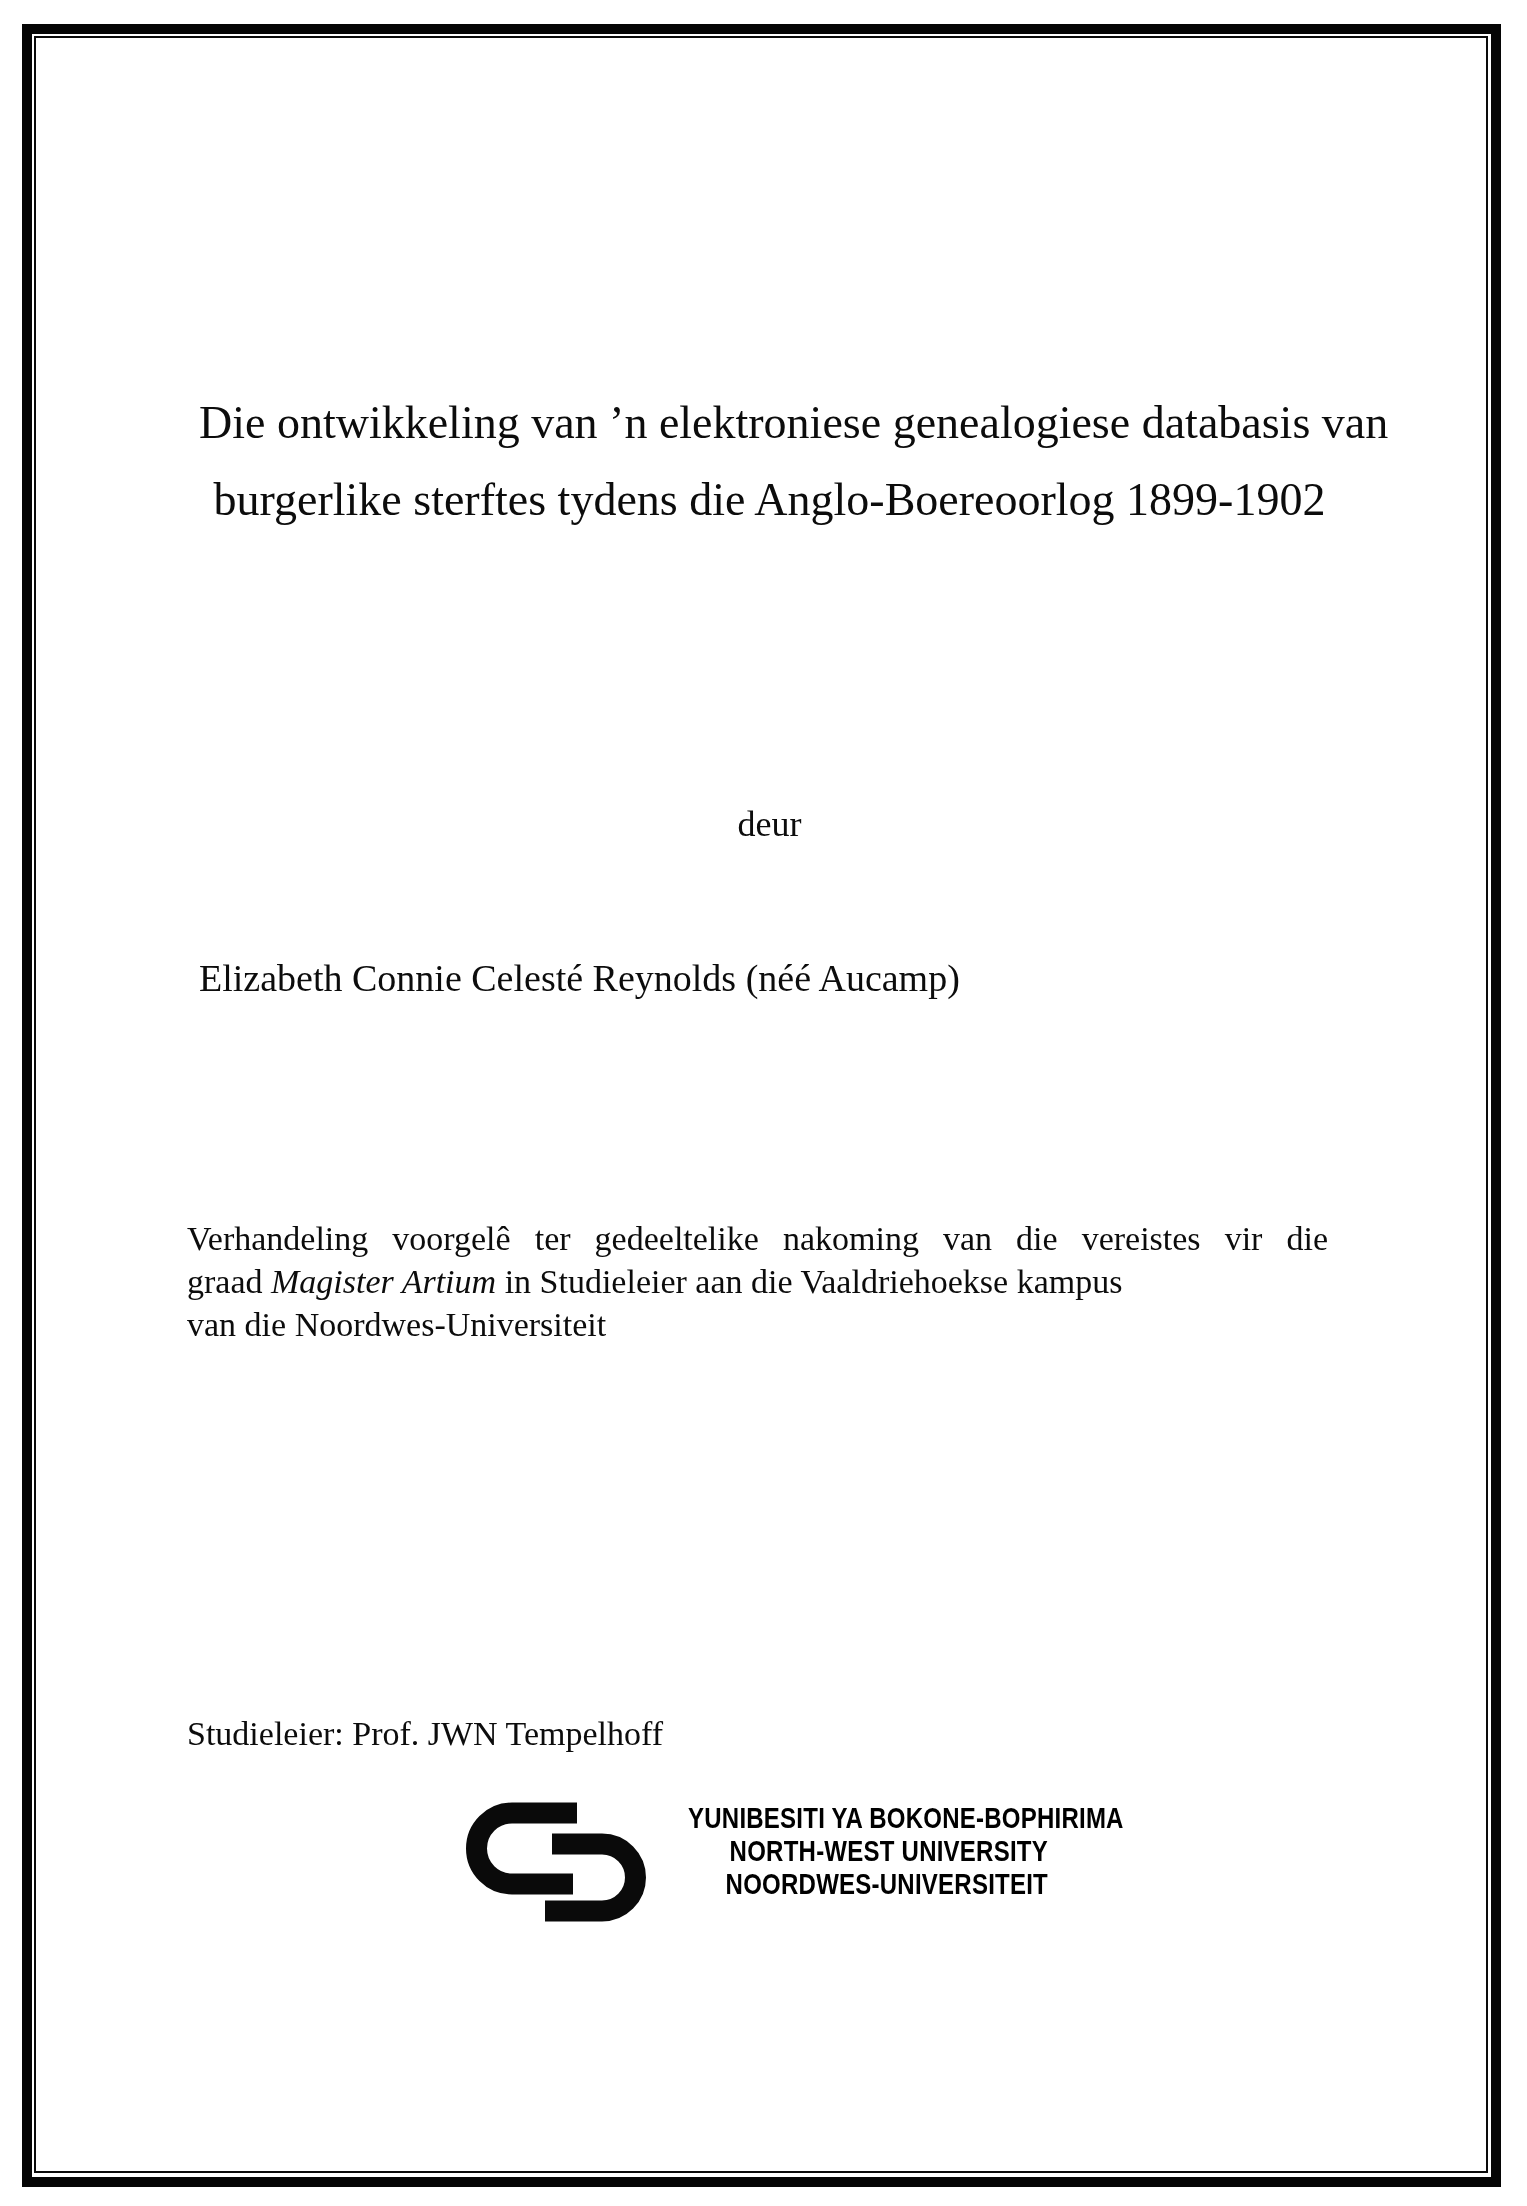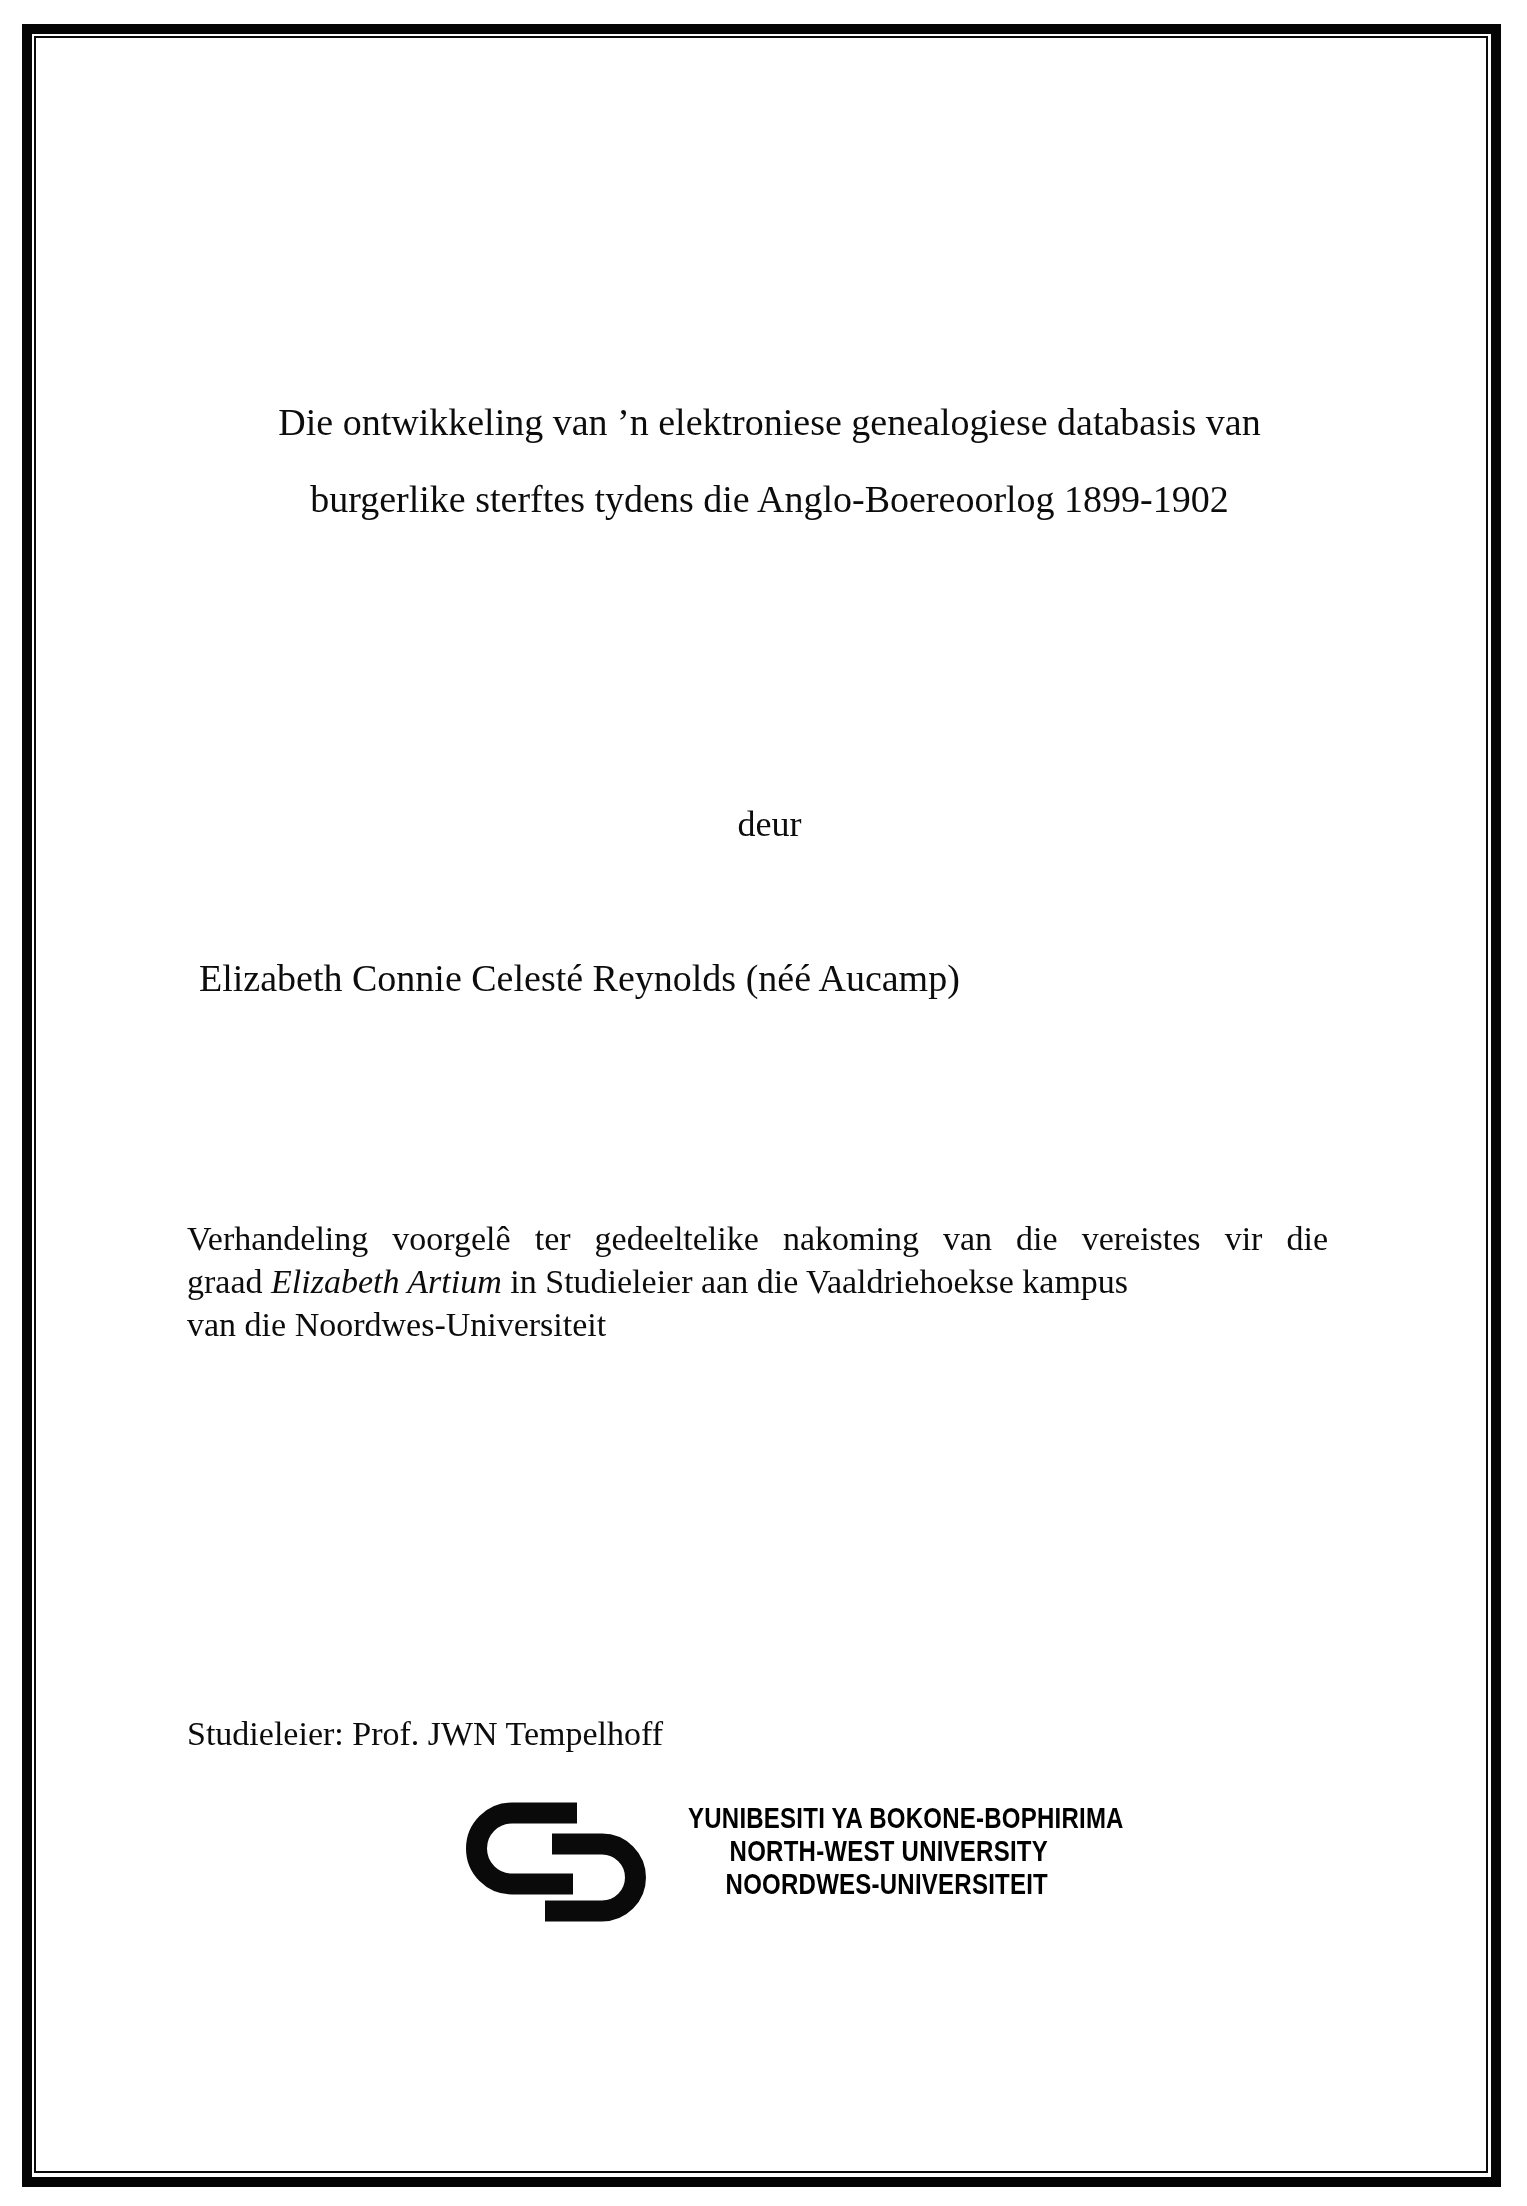--- a/index.html
+++ b/index.html
@@ -36,21 +36,21 @@
   }
 
   .title-block {
     position: absolute;
     left: 199px;
     top: 384px;
     width: 1141px;
     text-align: center;
   }
   .title-line {
-    font-size: 38px;
+    font-size: 46px;
     line-height: 77px;
     white-space: nowrap;
   }
 
   .byline {
     position: absolute;
     left: 199px;
     top: 806px;
     width: 1141px;
     text-align: center;
@@ -143,21 +143,21 @@
     <div class="title-line">Die ontwikkeling van ’n elektroniese genealogiese databasis van</div>
     <div class="title-line">burgerlike sterftes tydens die Anglo-Boereoorlog 1899-1902</div>
   </div>
 
   <div class="byline">deur</div>
 
   <div class="author">Elizabeth Connie Celesté Reynolds (néé Aucamp)</div>
 
   <div class="statement">
     <div class="stmt-line1">Verhandeling voorgelê ter gedeeltelike nakoming van die vereistes vir die</div>
-    <div class="stmt-line2"><span>graad </span><i>Elizabeth Artium</i><span> in Studieleier aan die Vaaldriehoekse kampus</span></div>
+    <div class="stmt-line2"><span>graad </span><i>Magister Artium</i><span> in Studieleier aan die Vaaldriehoekse kampus</span></div>
     <div class="stmt-line3">van die Noordwes-Universiteit</div>
   </div>
 
   <div class="supervisor-block">
     <div>Studieleier: Prof. JWN Tempelhoff</div>
   </div>
 
   <div class="logo">
     <svg class="logo-mark" viewBox="0 0 210 125" xmlns="http://www.w3.org/2000/svg" aria-hidden="true">
       <path d="M127 12 L62 12 A35.5 35.5 0 0 0 62 83 L123 83" fill="none" stroke="#0a0a0a" stroke-width="21" stroke-linecap="butt"></path>

